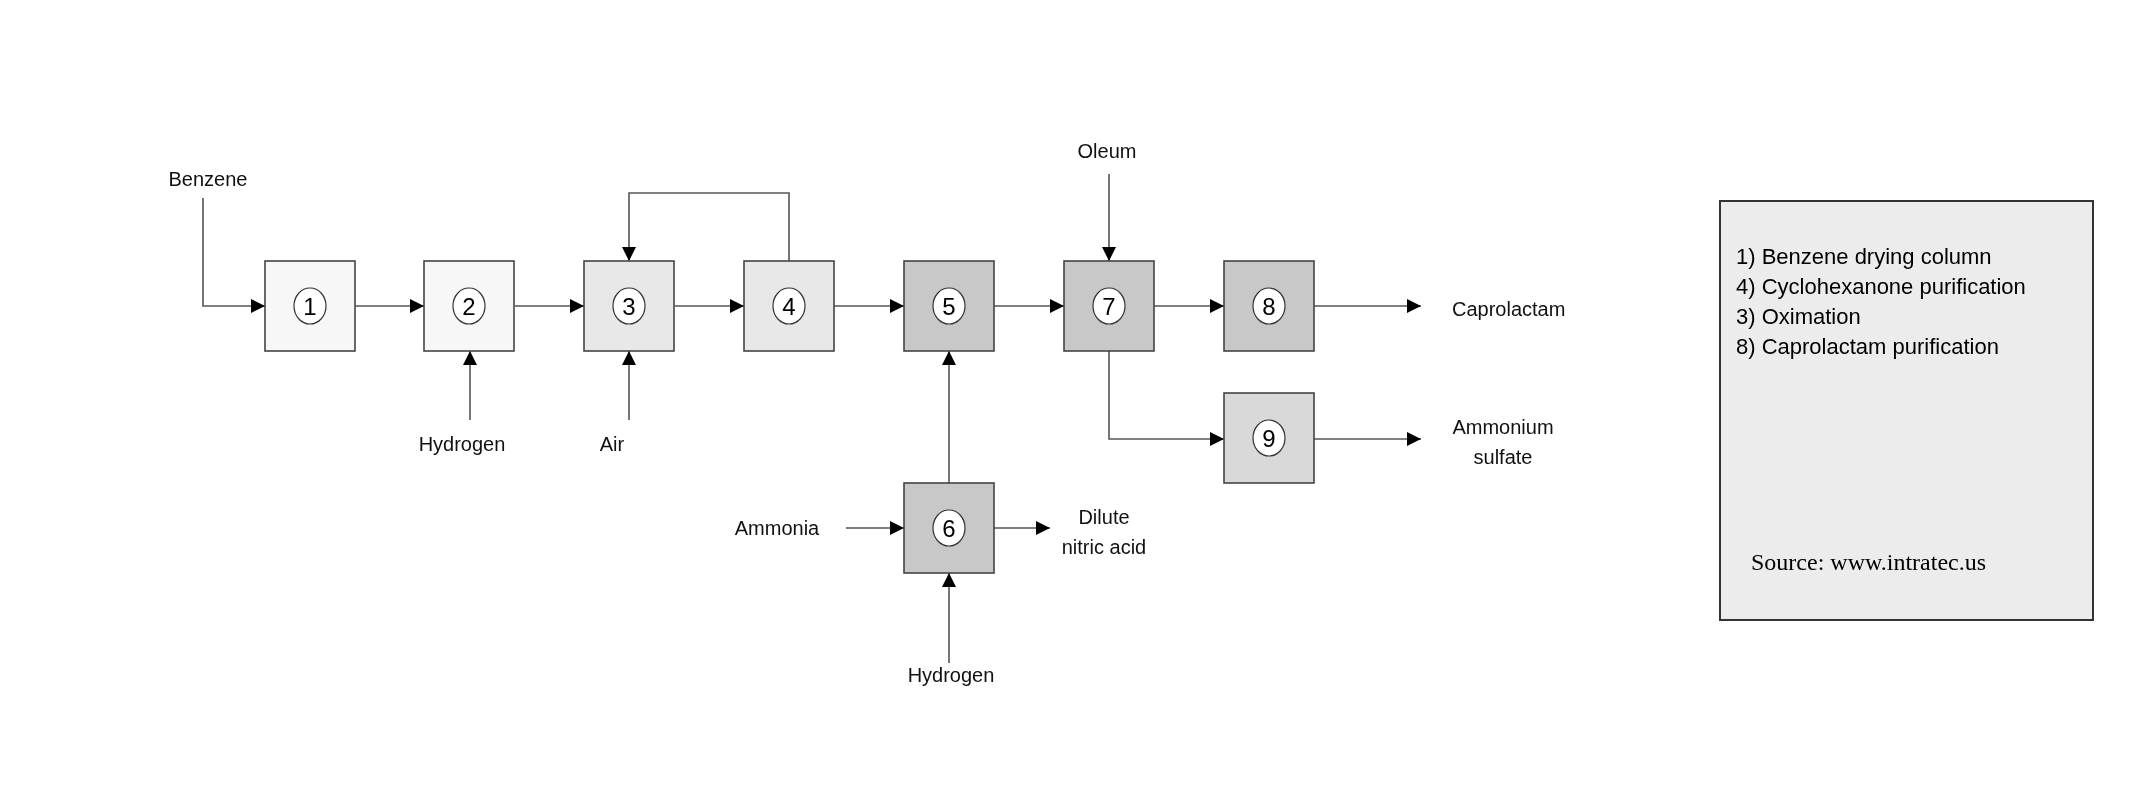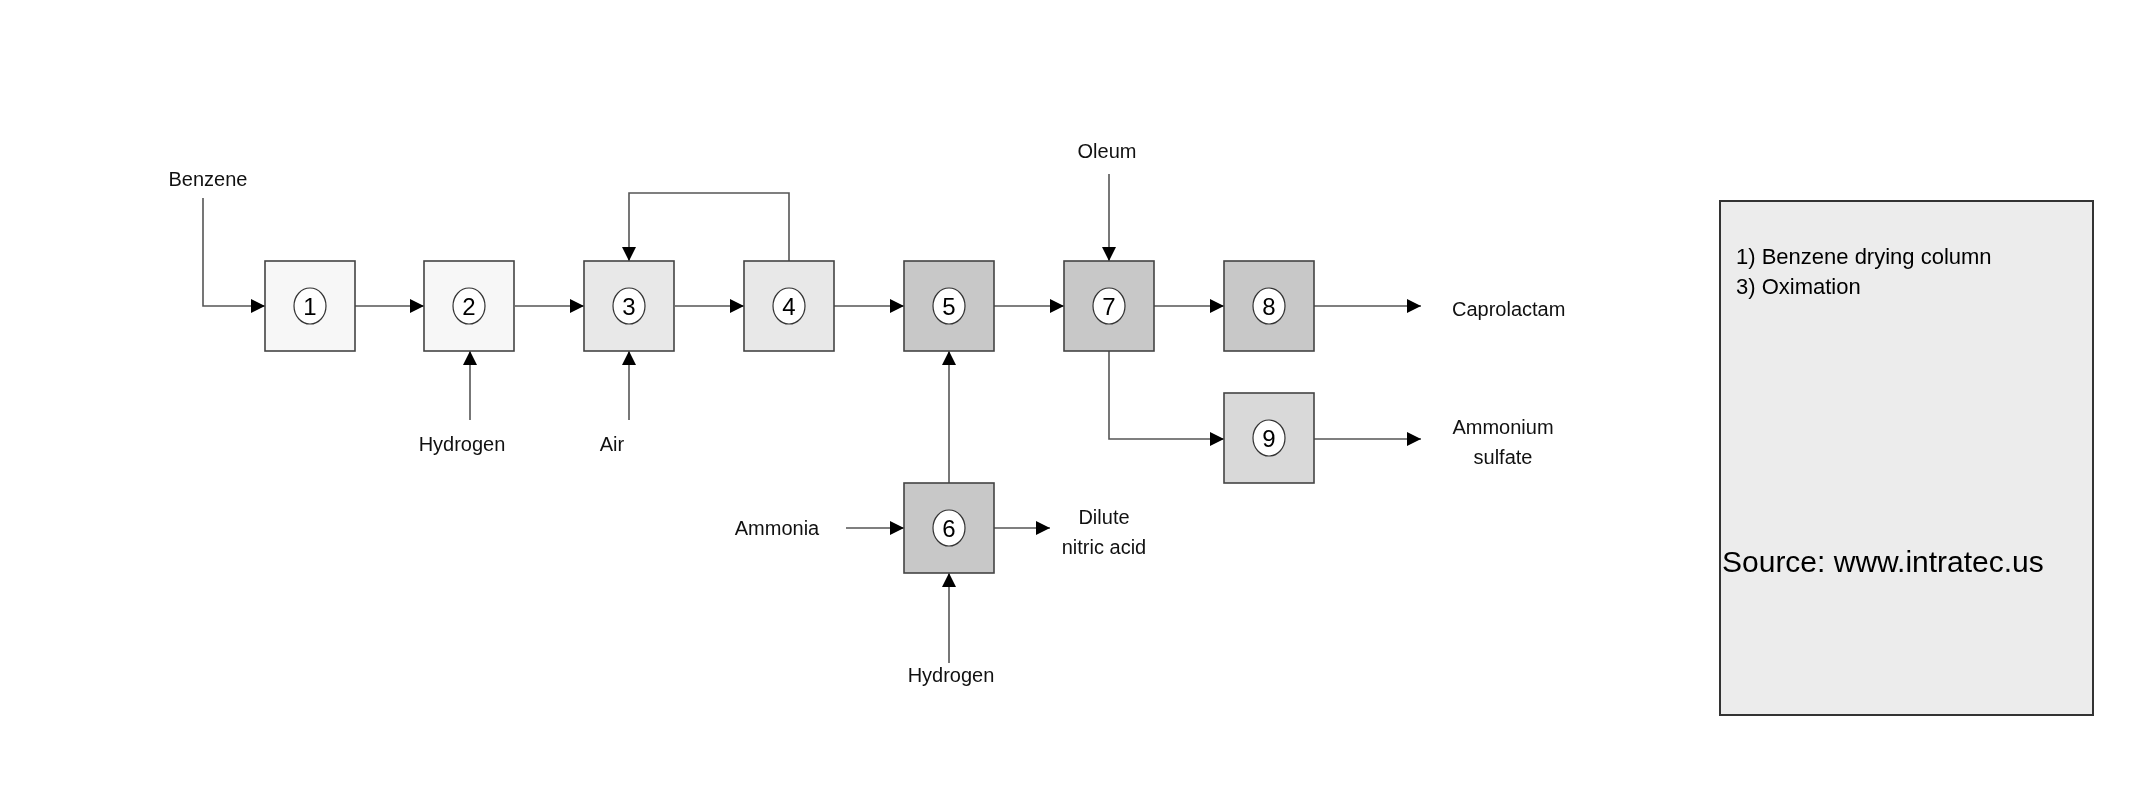--- a/index.html
+++ b/index.html
@@ -1,25 +1,25 @@
 <!DOCTYPE html>
 <html><head>
 <meta charset="utf-8">
 <style>
   html, body { margin: 0; padding: 0; background: #ffffff; }
   body { width: 2142px; height: 792px; position: relative; overflow: hidden; }
   svg { position: absolute; left: 0; top: 0; }
   .lbl { font-family: "Liberation Sans", sans-serif; font-size: 20px; fill: #111; }
   .num { font-family: "Liberation Sans", sans-serif; font-size: 24px; fill: #000; }
-  .legend { position: absolute; left: 1719px; top: 200px; width: 375px; height: 516px;
+  .legend { position: absolute; left: 1719px; top: 200px; width: 375px; height: 421px;
             background: #ececec; border: 2px solid #333; box-sizing: border-box; }
   .legend-list { position: absolute; left: 15px; top: 40px; margin: 0; padding: 0; list-style: none;
             font-family: "Liberation Sans", sans-serif; font-size: 22px; color: #000; line-height: 30px; }
-  .legend-source { position: absolute; left: 1px; top: 345px; font-family: Liberation Sans, sans-serif;
-            font-size: 30px; color: #000; line-height: 30px; }
+  .legend-source { position: absolute; left: 30px; top: 345px; font-family: Liberation Serif, serif;
+            font-size: 24px; color: #000; line-height: 30px; }
 </style>
 </head>
 <body>
 
 <svg width="2142" height="792" viewBox="0 0 2142 792">
   <defs>
     <marker id="arr" viewBox="0 0 10 10" refX="10" refY="5" markerWidth="10" markerHeight="10" orient="auto" markerUnits="userSpaceOnUse">
       <path d="M0,0 L10,5 L0,10 z" fill="#000"></path>
     </marker>
     <marker id="arrL" viewBox="0 0 14 14" refX="14" refY="7" markerWidth="14" markerHeight="14" orient="auto" markerUnits="userSpaceOnUse">
@@ -105,16 +105,18 @@
   <text class="lbl" x="1503" y="464" text-anchor="middle">sulfate</text>
   <text class="lbl" x="777" y="535" text-anchor="middle">Ammonia</text>
   <text class="lbl" x="1104" y="524" text-anchor="middle">Dilute</text>
   <text class="lbl" x="1104" y="554" text-anchor="middle">nitric acid</text>
   <text class="lbl" x="951" y="682" text-anchor="middle">Hydrogen</text>
 </svg>
 
 <div class="legend">
   <ul class="legend-list" id="legend-list">
       <li>1) Benzene drying column</li>
+      <li>4) Cyclohexanone purification</li>
       <li>3) Oximation</li>
+      <li>8) Caprolactam purification</li>
     </ul>
   <div class="legend-source">Source: www.intratec.us</div>
 </div>
 
 </body></html>

